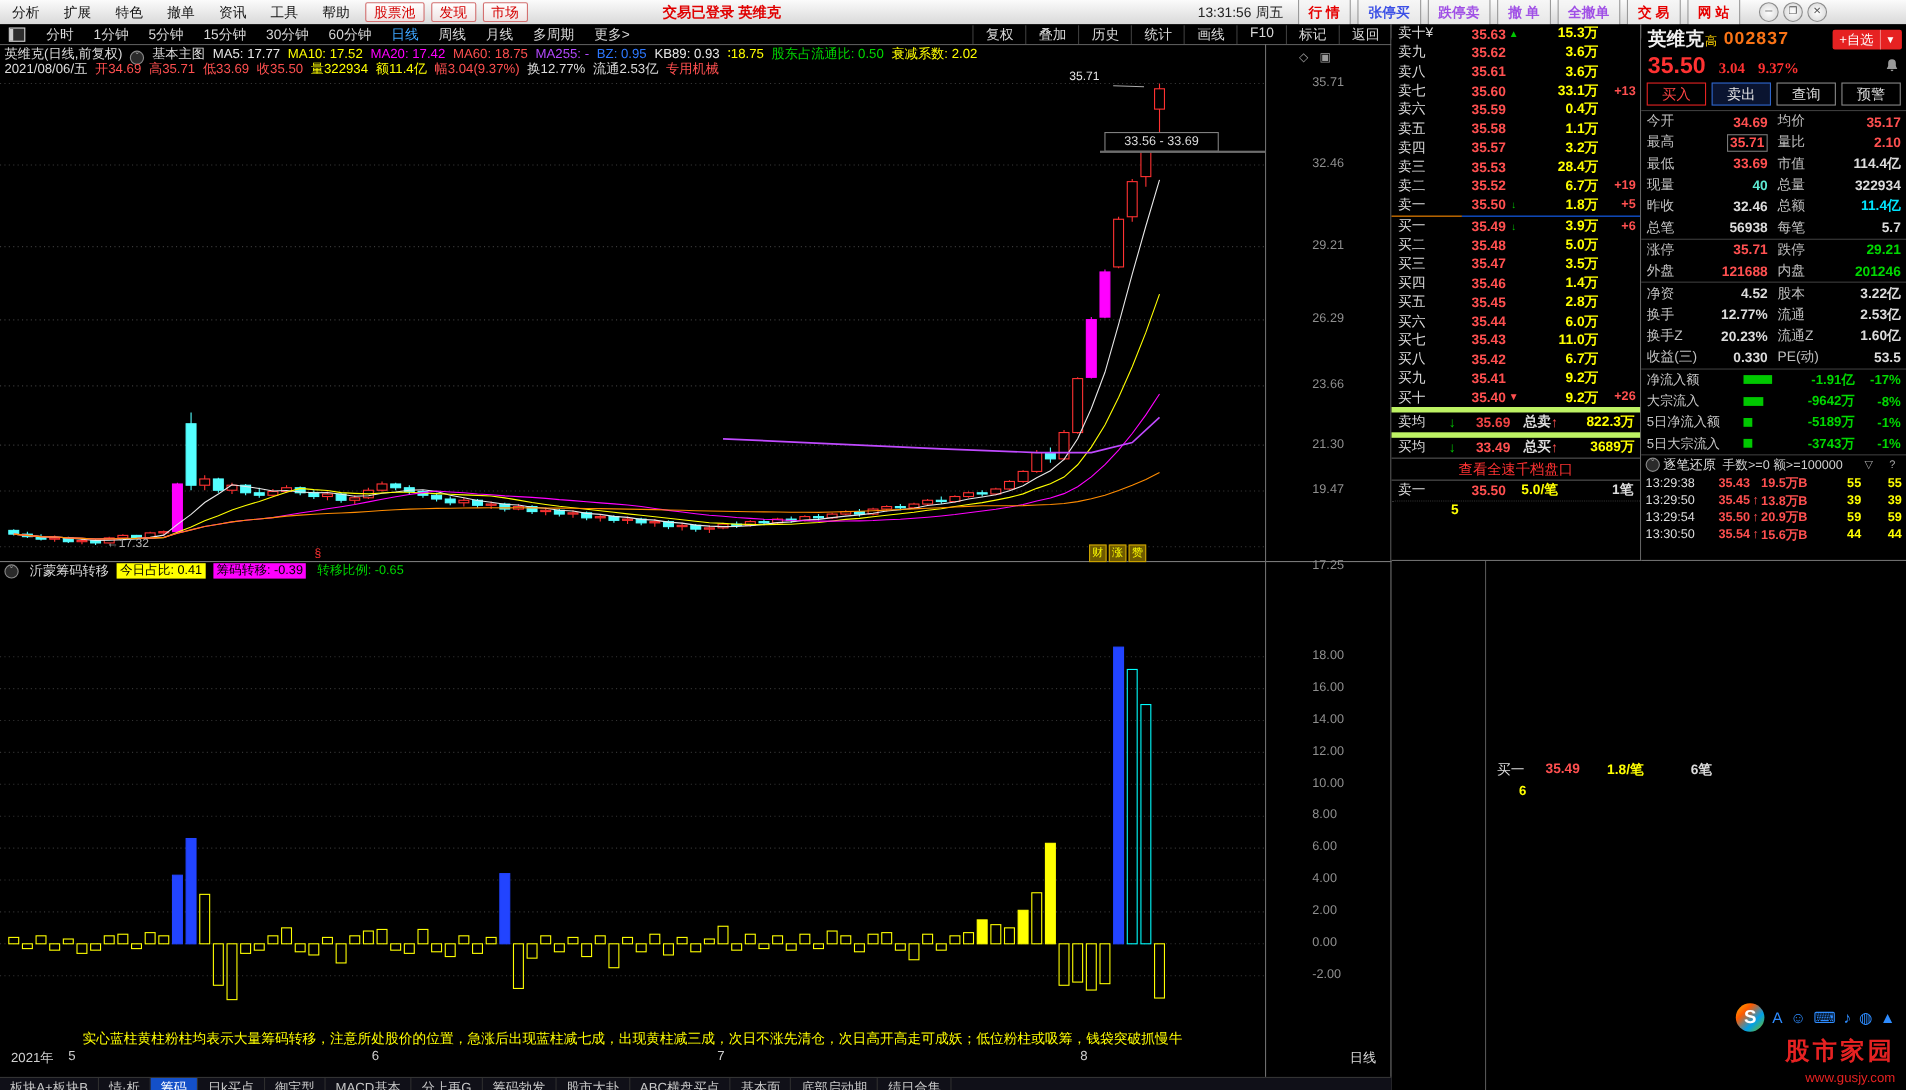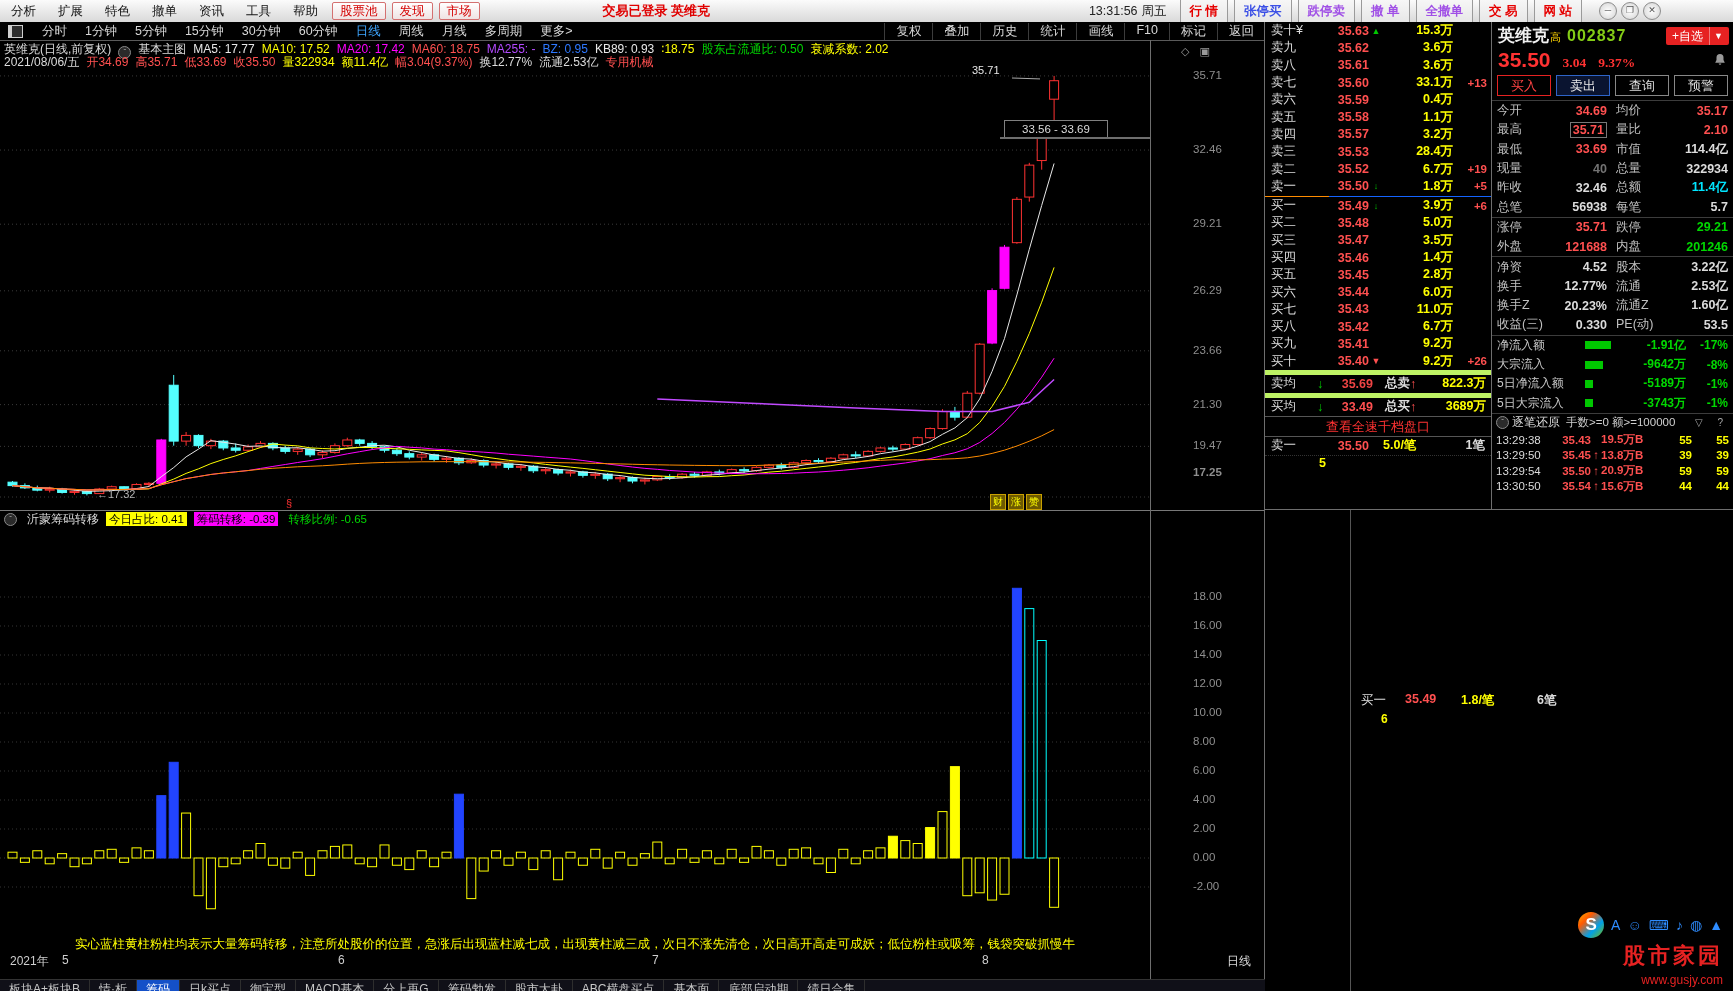--- a/index.html
+++ b/index.html
@@ -67,21 +67,21 @@
     border-top:1px solid #555;border-bottom:1px solid #555;}
   .ob-detail{display:flex;align-items:center;height:18px;font-size:12.5px;font-weight:bold;
     border-bottom:1px dotted #333;}
   .ob-queue{height:16px;font-size:12.5px;color:#ffff00;font-weight:bold;padding-left:54px;}
   
   #quote{position:absolute;left:1492px;top:22px;width:241px;height:488px;background:#000;box-sizing:border-box;
     border-bottom:1px solid #6e6e6e;}
   #quote-title{display:flex;align-items:center;padding:2px 4px 0 6px;}
   #stock-name{font-size:17px;font-weight:bold;color:#f0f0f0;}
   #stock-tag{font-size:11px;color:#ffd400;margin:4px 6px 0 1px;}
-  #stock-code{font-size:16px;font-weight:bold;color:#84cc16;letter-spacing:1px;}
+  #stock-code{font-size:16px;font-weight:bold;color:#f97316;letter-spacing:1px;}
   #fav-btn{margin-left:auto;background:#e62222;color:#fff;font-size:12px;height:18px;line-height:18px;
     padding:0 6px;border-radius:2px;display:flex;}
   #fav-caret{margin-left:6px;border-left:1px solid #ffffff66;padding-left:4px;font-size:9px;}
   #price-row{display:flex;align-items:baseline;padding:1px 6px;color:#ff3232;}
   #last-price{font-size:21px;font-weight:bold;}
   #chg,#chg-pct{font-size:13.5px;font-weight:bold;margin-left:12px;font-family:Liberation Serif, serif;}
   #bell{margin-left:auto;align-self:center;}
   #trade-btn-row{display:flex;gap:5px;padding:2px 5px 4px 5px;}
   .q-btn{flex:1;height:21px;line-height:20px;text-align:center;font-size:13px;border:1px solid #888;box-sizing:border-box;}
   .q-btn.buy{border-color:#e62222;color:#ff4444;}
@@ -529,21 +529,21 @@
   <div id="axis-col">
     <div id="axis-icons">◇▣</div>
     <div id="period-axis-label">日线</div>
   <span class="tick-label" style="top: 28.9274px;">35.71</span>
       <span class="tick-label" style="top: 103.06px;">32.46</span>
       <span class="tick-label" style="top: 177.192px;">29.21</span>
       <span class="tick-label" style="top: 243.798px;">26.29</span>
       <span class="tick-label" style="top: 303.788px;">23.66</span>
       <span class="tick-label" style="top: 357.62px;">21.30</span>
       <span class="tick-label" style="top: 399.362px;">19.47</span>
-      <span class="tick-label" style="top: 426px; font-weight: bold;">17.25</span>
+      <span class="tick-label" style="top: 468px;">17.25</span>
       <span class="tick-label" style="top: 550px;">18.00</span>
       <span class="tick-label" style="top: 579px;">16.00</span>
       <span class="tick-label" style="top: 608px;">14.00</span>
       <span class="tick-label" style="top: 637px;">12.00</span>
       <span class="tick-label" style="top: 666px;">10.00</span>
       <span class="tick-label" style="top: 695px;">8.00</span>
       <span class="tick-label" style="top: 724px;">6.00</span>
       <span class="tick-label" style="top: 753px;">4.00</span>
       <span class="tick-label" style="top: 782px;">2.00</span>
       <span class="tick-label" style="top: 811px;">0.00</span>
@@ -760,21 +760,21 @@
           <span class="st-v2" style="color: rgb(255, 80, 80);">2.10</span>
         </div>
         <div class="stat-row">
           <span class="st-l st-l1">最低</span>
           <span class="st-v1" style="color: rgb(255, 80, 80);">33.69</span>
           <span class="st-l st-l2">市值</span>
           <span class="st-v2" style="color: rgb(220, 220, 220);">114.4亿</span>
         </div>
         <div class="stat-row">
           <span class="st-l st-l1">现量</span>
-          <span class="st-v1" style="color: #737373;">40</span>
+          <span class="st-v1" style="color: #5eead4;">40</span>
           <span class="st-l st-l2">总量</span>
           <span class="st-v2" style="color: rgb(220, 220, 220);">322934</span>
         </div>
         <div class="stat-row">
           <span class="st-l st-l1">昨收</span>
           <span class="st-v1" style="color: rgb(220, 220, 220);">32.46</span>
           <span class="st-l st-l2">总额</span>
           <span class="st-v2" style="color: rgb(0, 229, 255);">11.4亿</span>
         </div>
         <div class="stat-row">

